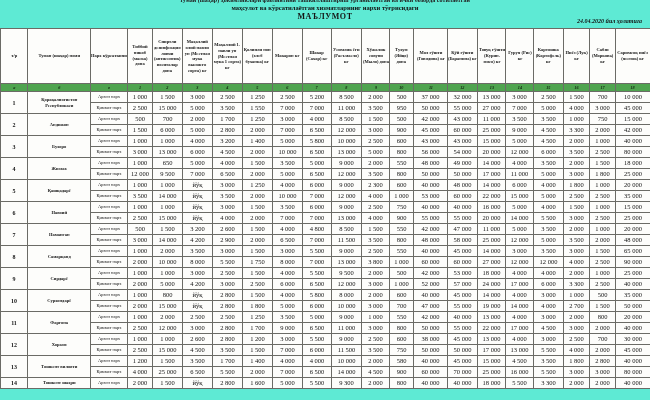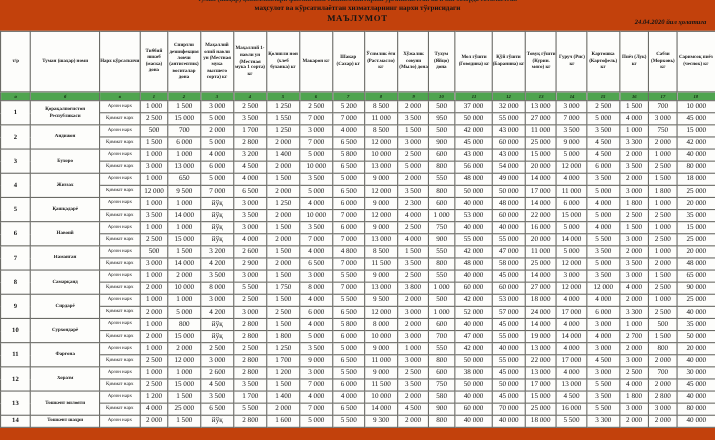--- a/index.html
+++ b/index.html
@@ -2,21 +2,21 @@
 <html><head>
 <meta charset="utf-8">
 <style>
   html,body{margin:0;padding:0;}
   body{
     width:650px;height:400px;overflow:hidden;
     background:#eeeeea;
     font-family:"Liberation Serif","DejaVu Serif",serif;
     color:#141414;
   }
-  .page{position:relative;width:650px;height:400px;background:#c2410c;}
+  .page{position:relative;width:650px;height:400px;background:#5eead4;}
   .title-block{position:relative;height:28px;}
   .t1{height:4px;overflow:hidden;text-align:center;font-weight:bold;font-size:6px;color:#222;}
   .t1 span{display:block;margin-top:-3px;line-height:6px;}
   .t2{text-align:center;font-weight:bold;font-size:6.5px;line-height:8px;}
   .t3{text-align:center;font-weight:bold;font-size:8px;line-height:10px;letter-spacing:.6px;}
   .date-note{position:absolute;right:8px;top:18px;font-size:6px;font-weight:bold;font-style:italic;white-space:nowrap;}
   table.grid{border-collapse:collapse;table-layout:fixed;width:650px;background:#fdfdfb;}
   .grid th,.grid td{border:1px solid #6b6b66;padding:0;text-align:center;vertical-align:middle;overflow:hidden;}
   .grid thead th{height:54px;font-weight:bold;font-size:6px;background:#fdfdfb;}
   .shrink{display:block;transform:scale(.75);transform-origin:50% 50%;width:133%;margin-left:-16.5%;line-height:1.3;word-wrap:break-word;}

